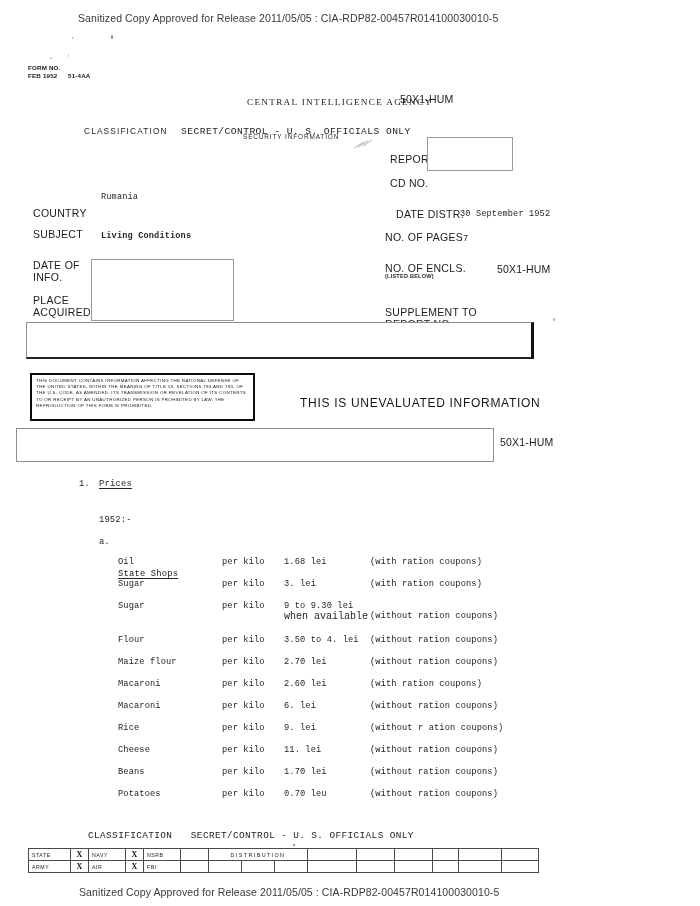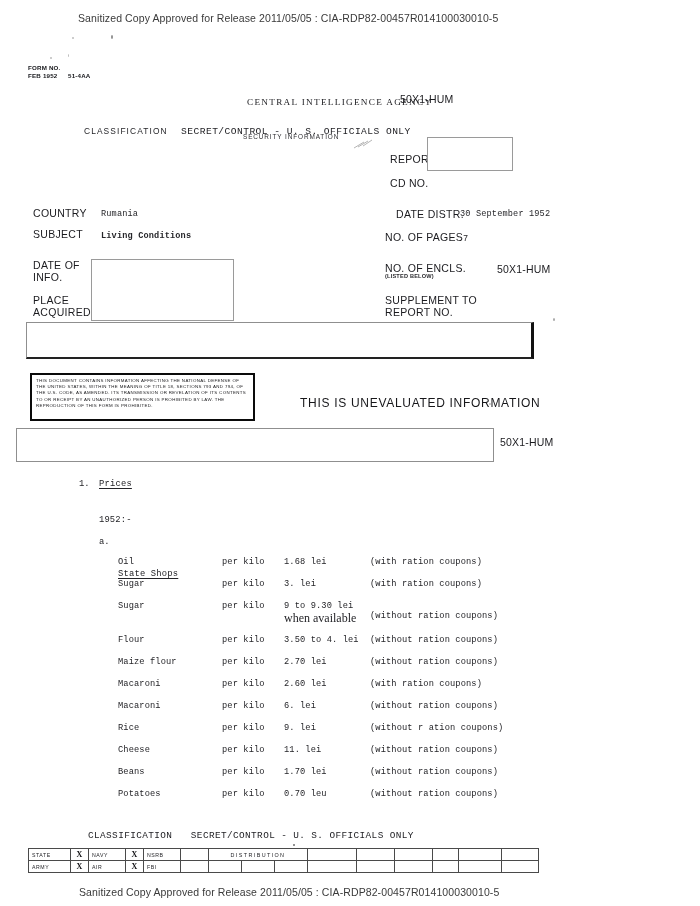--- a/index.html
+++ b/index.html
@@ -182,22 +182,22 @@
     line-height: 11px;
   }
   .c-item  { left: 0px; }
   .c-unit  { left: 104px; text-align: center; }
   .c-price { left: 166px; }
   .c-note  { left: 252px; }
   .price-sub {
     position: absolute;
     left: 166px;
     top: 10px;
-    font-family: Liberation Serif, serif;
-    font-size: 12px;
+    font-family: Liberation Mono, monospace;
+    font-size: 10px;
     color: #242428;
     white-space: nowrap;
   }
 
   
   .footer-class {
     font-family: "Liberation Mono", "DejaVu Sans Mono", monospace;
     font-size: 9.4px;
     letter-spacing: 0.4px;
     color: #1d1d21;
@@ -277,21 +277,21 @@
   </svg>
 
 
   <div class="abs form-label" style="left:390px; top:153px;">REPORT</div>
 
   <div class="abs thin-box" style="left:427px; top:137px; width:86px; height:34px;"></div>
 
   <div class="abs form-label" style="left:390px; top:177px;">CD NO.</div>
 
   <div class="abs form-label" style="left:33px; top:207px;">COUNTRY</div>
-  <div class="abs typed" style="left:101px; top:209px;">Rumania</div>
+  <div class="abs typed" style="left:101px; top:192px;">Rumania</div>
 
   <div class="abs form-label" style="left:33px; top:228px;">SUBJECT</div>
   <div class="abs typed" style="left:101px; top:231px;font-weight:bold;">Living Conditions</div>
 
   <div class="abs" style="left:33px; top:260px;">
     <div class="form-label" style="line-height:11.5px;">DATE OF</div>
     <div class="form-label" style="line-height:11.5px;">INFO.</div>
   </div>
 
   <div class="abs" style="left:33px; top:295px;">
@@ -305,21 +305,21 @@
   <div class="abs typed" style="left:460px; top:209px;">30 September 1952</div>
 
   <div class="abs form-label" style="left:385px; top:231px;">NO. OF PAGES</div>
   <div class="abs typed" style="left:463px; top:234px;">7</div>
 
   <div class="abs form-label" style="left:385px; top:262px;">NO. OF ENCLS.</div>
   <div class="abs form-label-sm" style="left:385px; top:273px;">(LISTED BELOW)</div>
   <div class="abs hum-mark" style="left:497px; top:263px;">50X1-HUM</div>
 
   <div class="abs" style="left:385px; top:295px;">
-    <div class="form-label" style="line-height:11.5px;">SUPPLEMENT TO</div>
+    <div class="form-label" style="line-height:11.5px;margin-top:12px;">SUPPLEMENT TO</div>
     <div class="form-label" style="line-height:11.5px;">REPORT NO.</div>
   </div>
 
   <div class="speck" style="left:553px; top:318px; width:2px; height:3px; background:#a8a8a8;"></div>
 
   <div class="abs redaction-box heavy-right heavy-bottom" style="left:26px; top:322px; width:508px; height:37px;"></div>
 
   <div class="abs warning-box" style="left:30px; top:373px; width:225px; height:48px;">
     <div class="warning-text">THIS DOCUMENT CONTAINS INFORMATION AFFECTING THE NATIONAL DEFENSE OF THE UNITED STATES, WITHIN THE MEANING OF TITLE 18, SECTIONS 793 AND 794, OF THE U.S. CODE, AS AMENDED.  ITS TRANSMISSION OR REVELATION OF ITS CONTENTS TO OR RECEIPT BY AN UNAUTHORIZED PERSON IS PROHIBITED BY LAW.   THE REPRODUCTION OF THIS FORM IS PROHIBITED.</div>
   </div>

